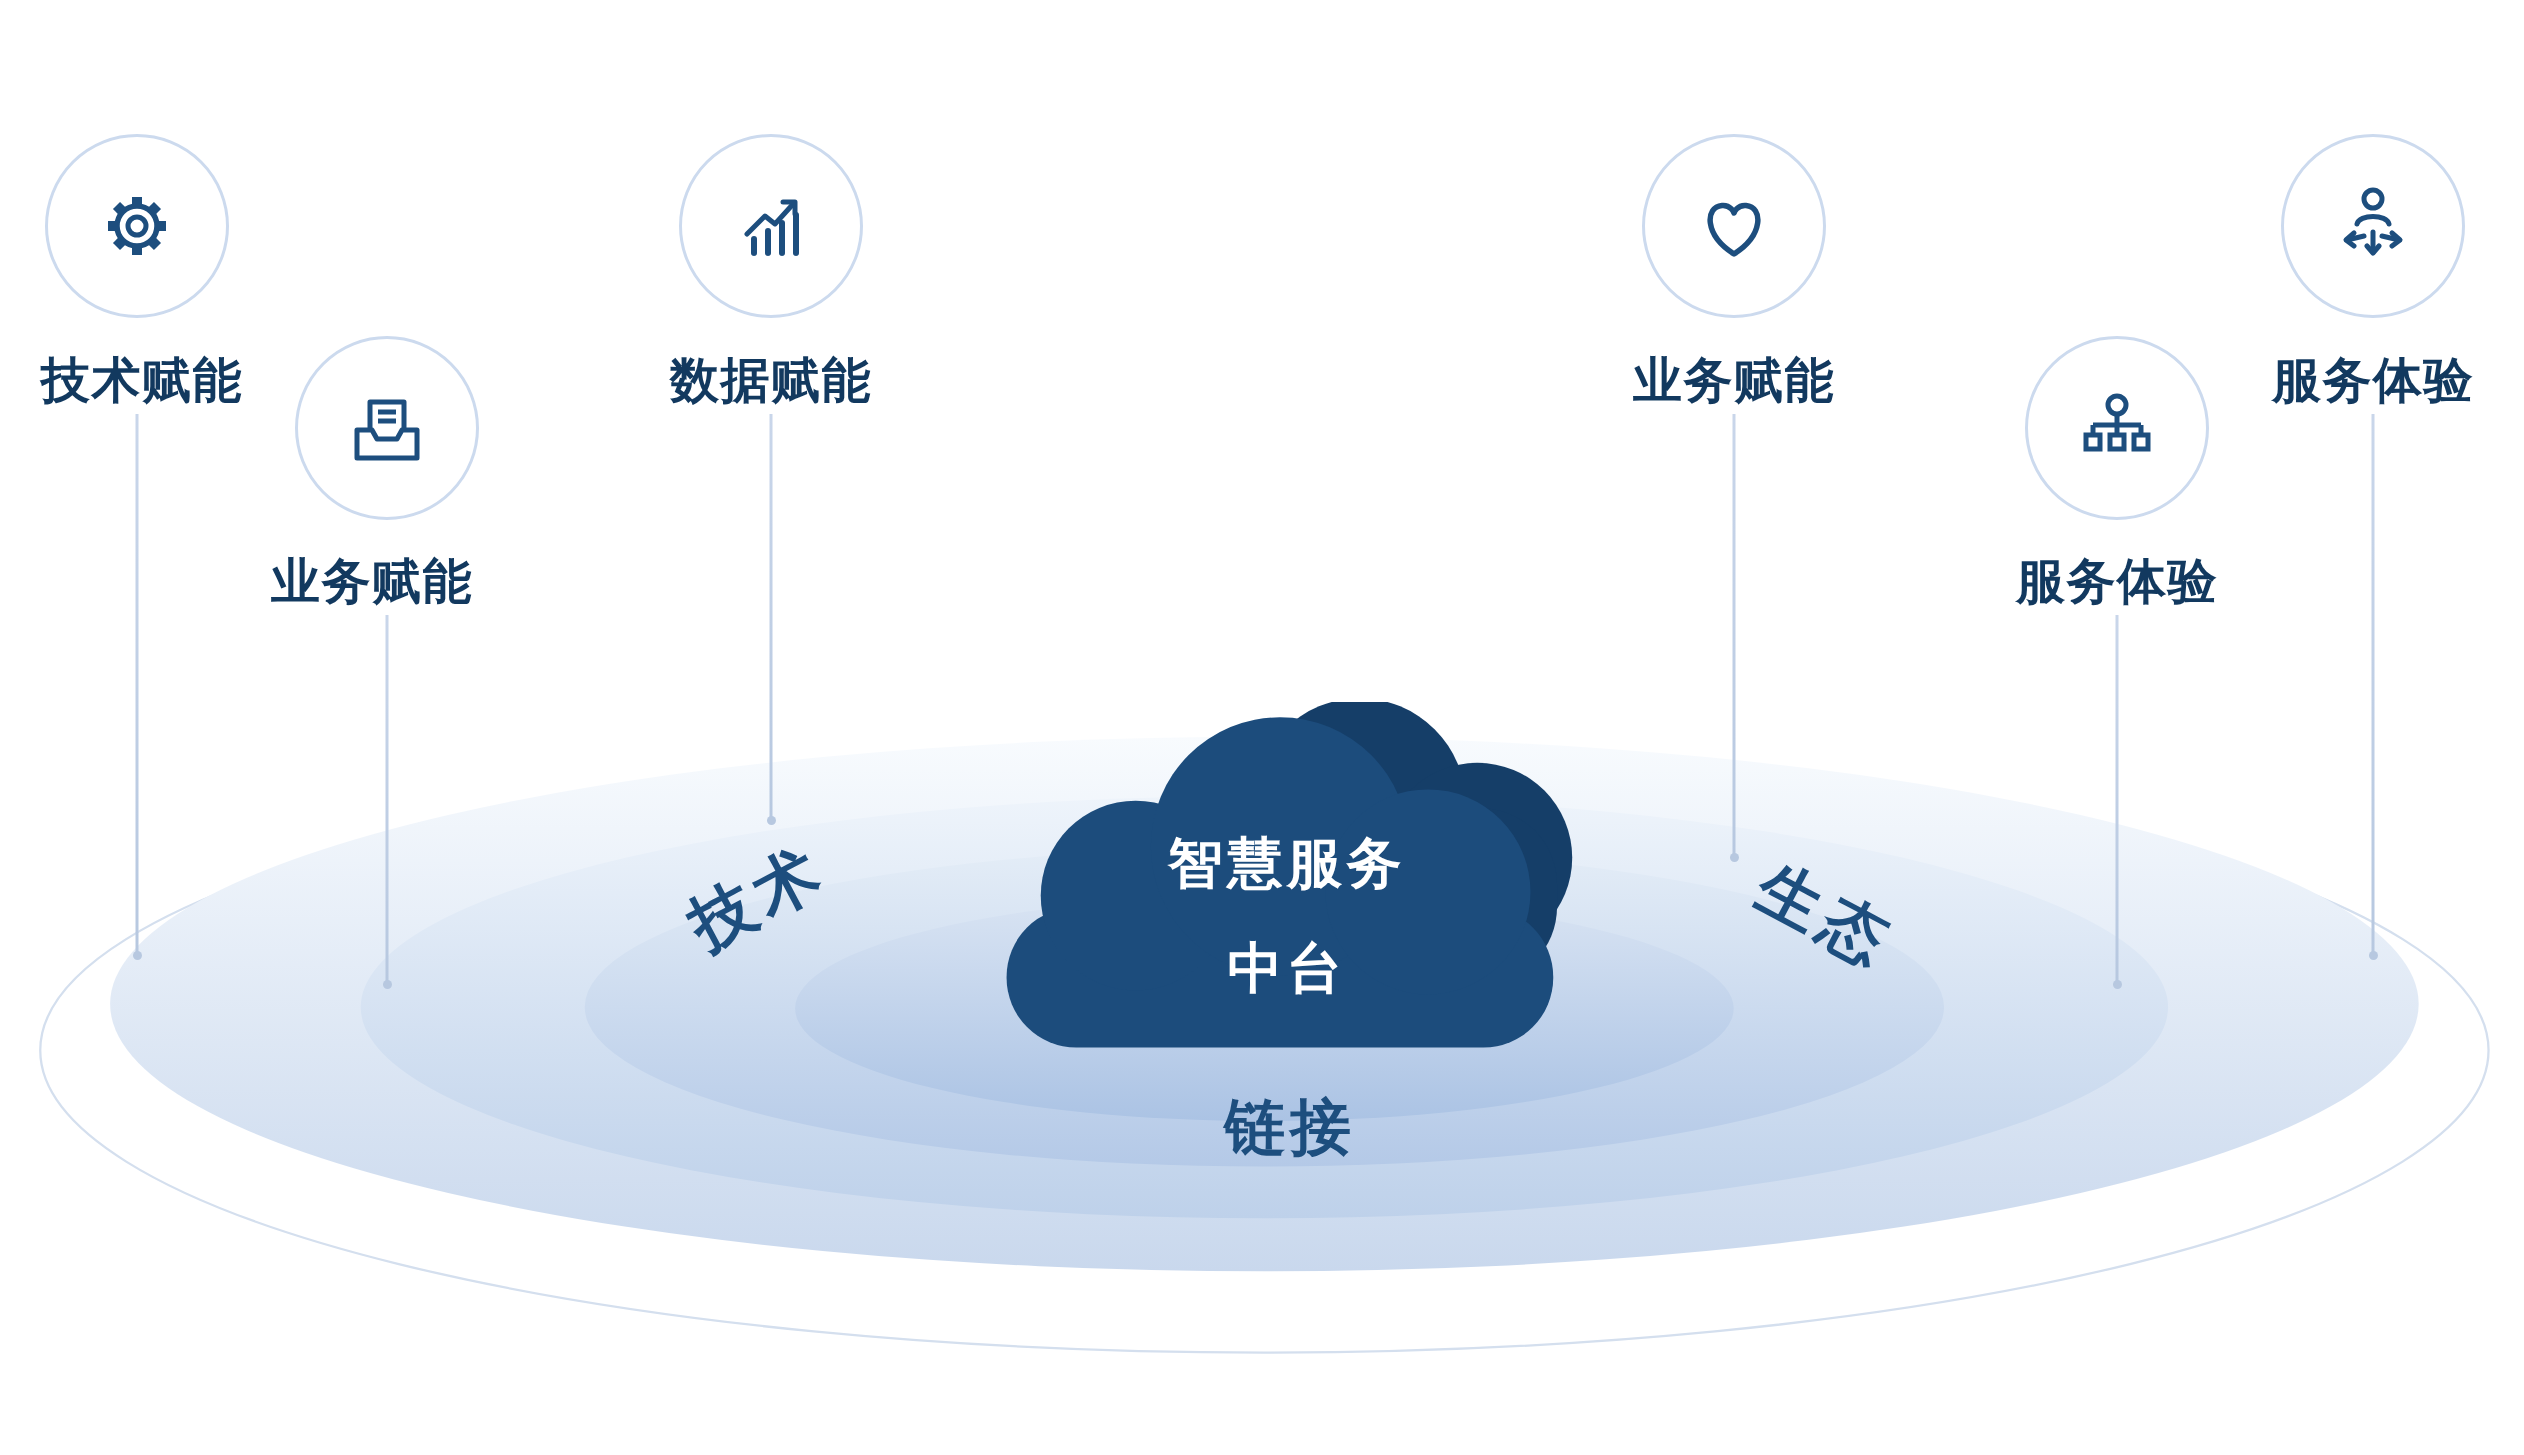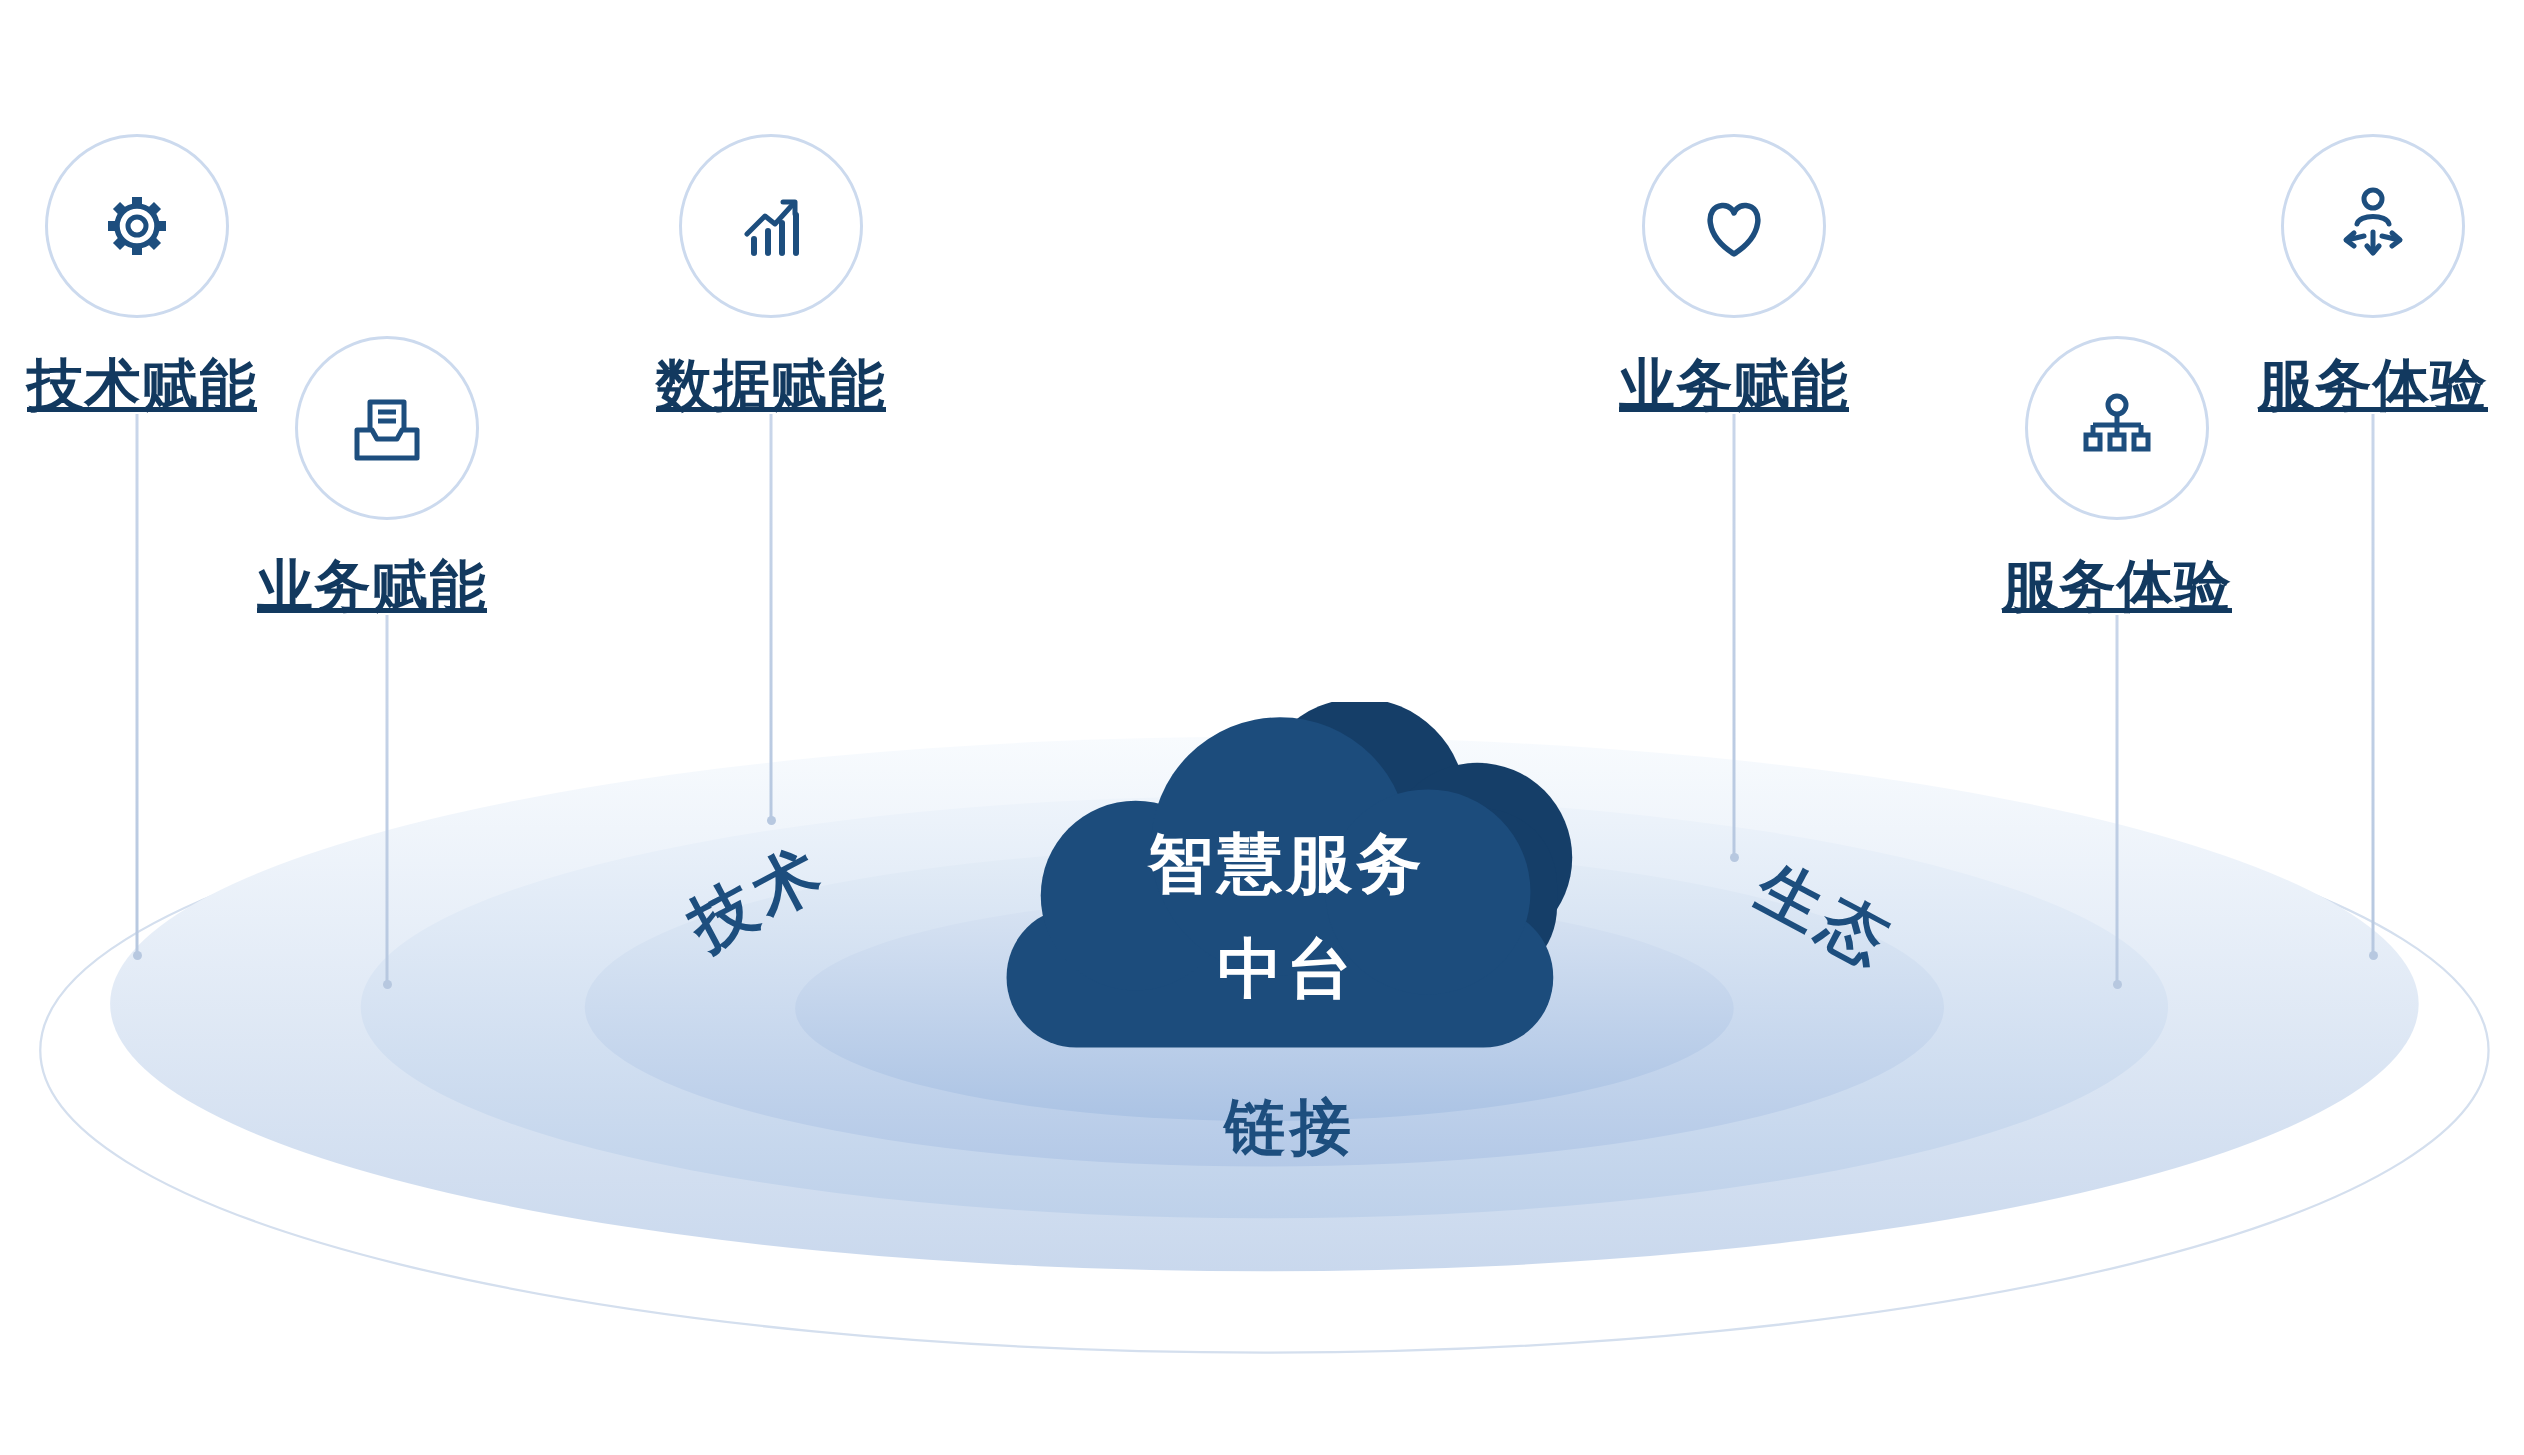--- a/index.html
+++ b/index.html
@@ -25,24 +25,23 @@
   .icon{width:100px;height:100px;color:var(--primary,#1d4e7e);}
   .circle-1{left:45px;top:134px}
   .circle-2{left:295px;top:336px}
   .circle-3{left:679px;top:134px}
   .circle-4{left:1642px;top:134px}
   .circle-5{left:2025px;top:336px}
   .circle-6{left:2281px;top:134px}
   
   .node-label{
     position:absolute;transform:translateX(-50%);
-    font-size:56px;font-weight:700;white-space:nowrap;
+    font-size:49px;font-weight:700;white-space:nowrap;
     color:var(--label-text,#12395f);
     letter-spacing:1.5px;
-    text-decoration:underline;
   }
   .label-1{left:142px;top:348px}
   .label-2{left:372px;top:549px}
   .label-3{left:771px;top:348px}
   .label-4{left:1734px;top:348px}
   .label-5{left:2117px;top:549px}
   .label-6{left:2373px;top:348px}
   
   .node-line{
     position:absolute;width:3px;transform:translateX(-50%);
@@ -58,21 +57,21 @@
   .line-3{left:771px;top:414px;height:406px}
   .line-4{left:1734px;top:414px;height:443px}
   .line-5{left:2117px;top:615px;height:369px}
   .line-6{left:2373px;top:414px;height:541px}
   
   .cloud-svg{position:absolute;left:980px;top:702px;width:615px;height:357px;}
   .cloud-back{fill:var(--cloud-back,#153e68);}
   .cloud-front{fill:var(--cloud-front,#1c4c7c);}
   .cloud-text{
     position:absolute;left:1287px;top:811px;transform:translateX(-50%);
-    text-align:center;color:#ffffff;font-weight:700;font-size:65px;
+    text-align:center;color:#ffffff;font-weight:700;font-size:55px;
     line-height:105px;letter-spacing:4.6px;white-space:nowrap;
   }
   
   .ring-label{
     position:absolute;font-weight:700;white-space:nowrap;
     color:var(--primary,#1d4e7e);font-size:64px;letter-spacing:7.6px;
   }
   .ring-label-left{left:758px;top:898px;transform:translate(-50%,-50%) rotate(-28deg);}
   .ring-label-right{left:1825px;top:916px;transform:translate(-50%,-50%) rotate(28deg);}
   .ring-label-bottom{left:1290px;top:1128px;transform:translate(-50%,-50%);font-size:61px;letter-spacing:4.6px;text-align:right;}

